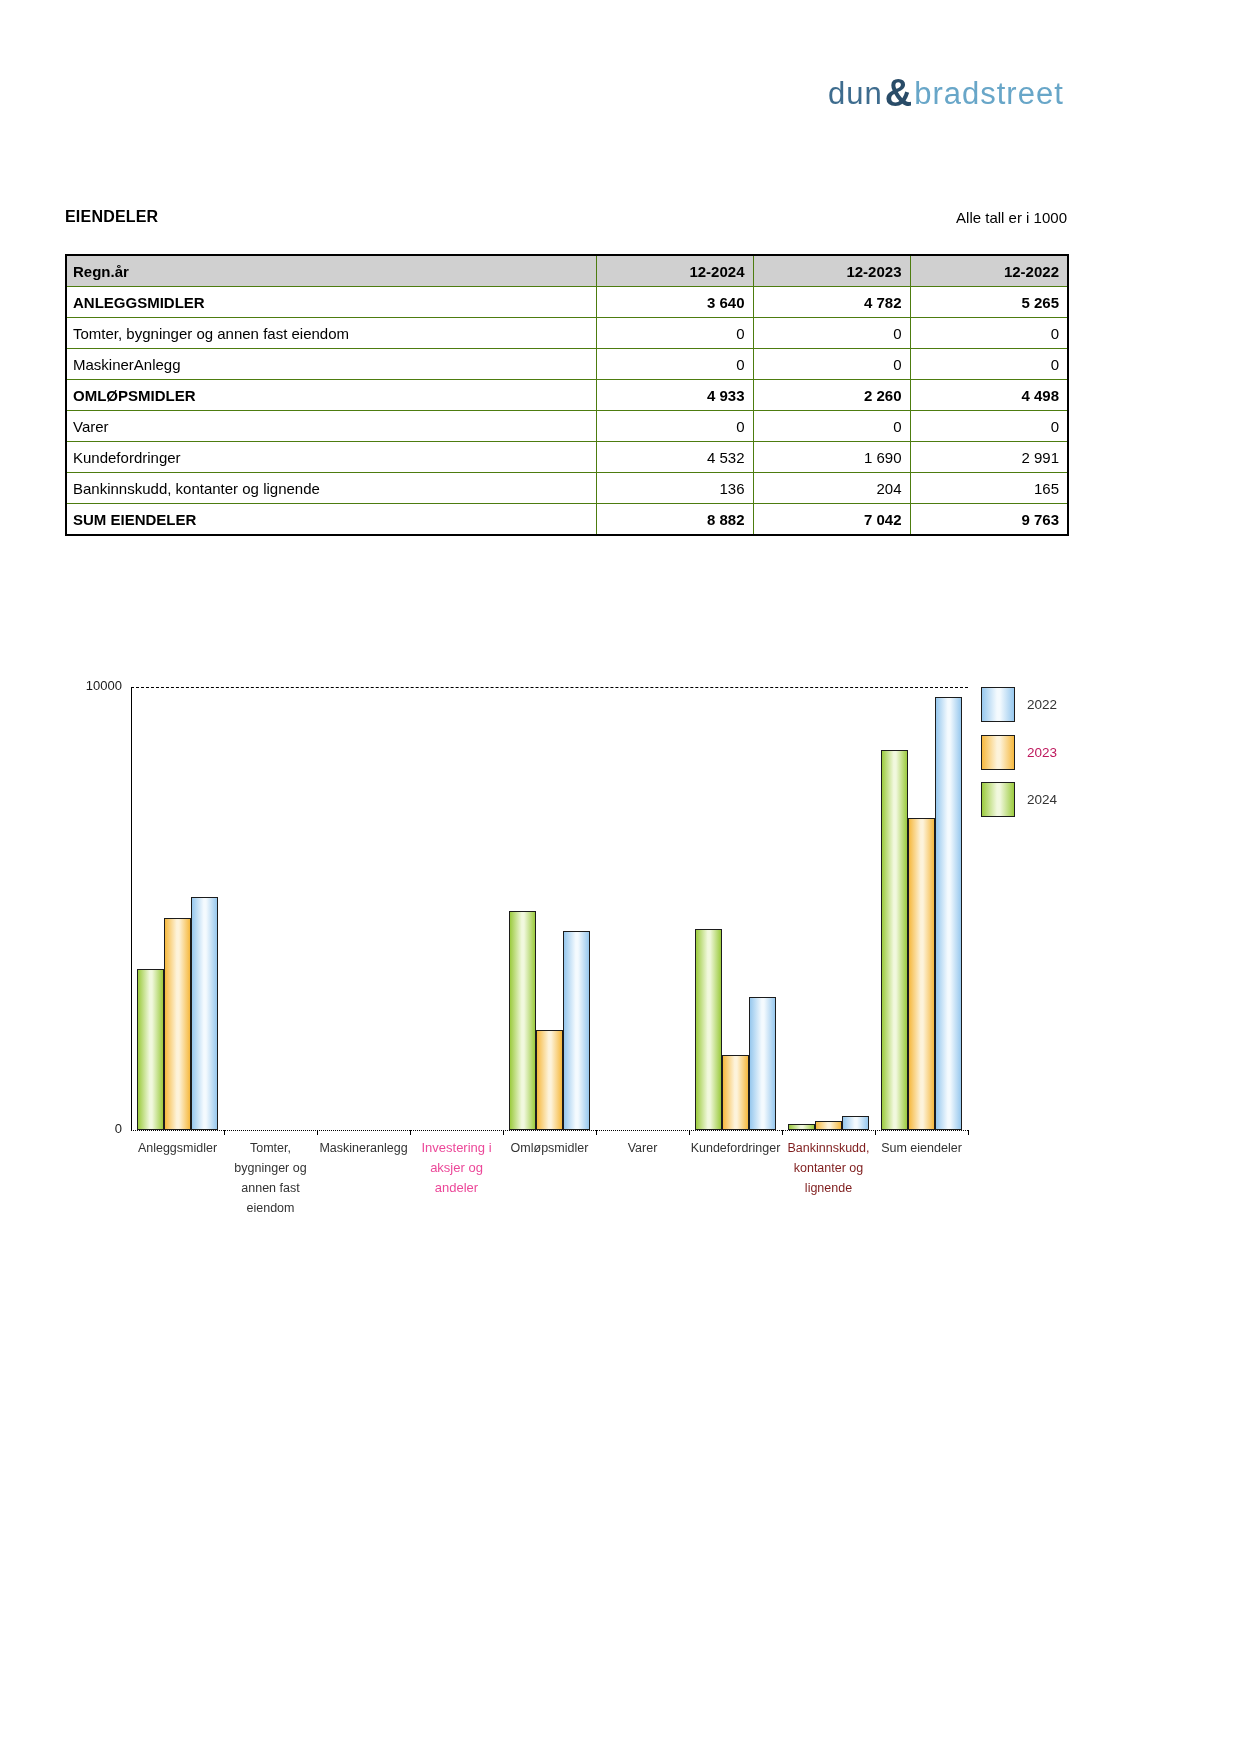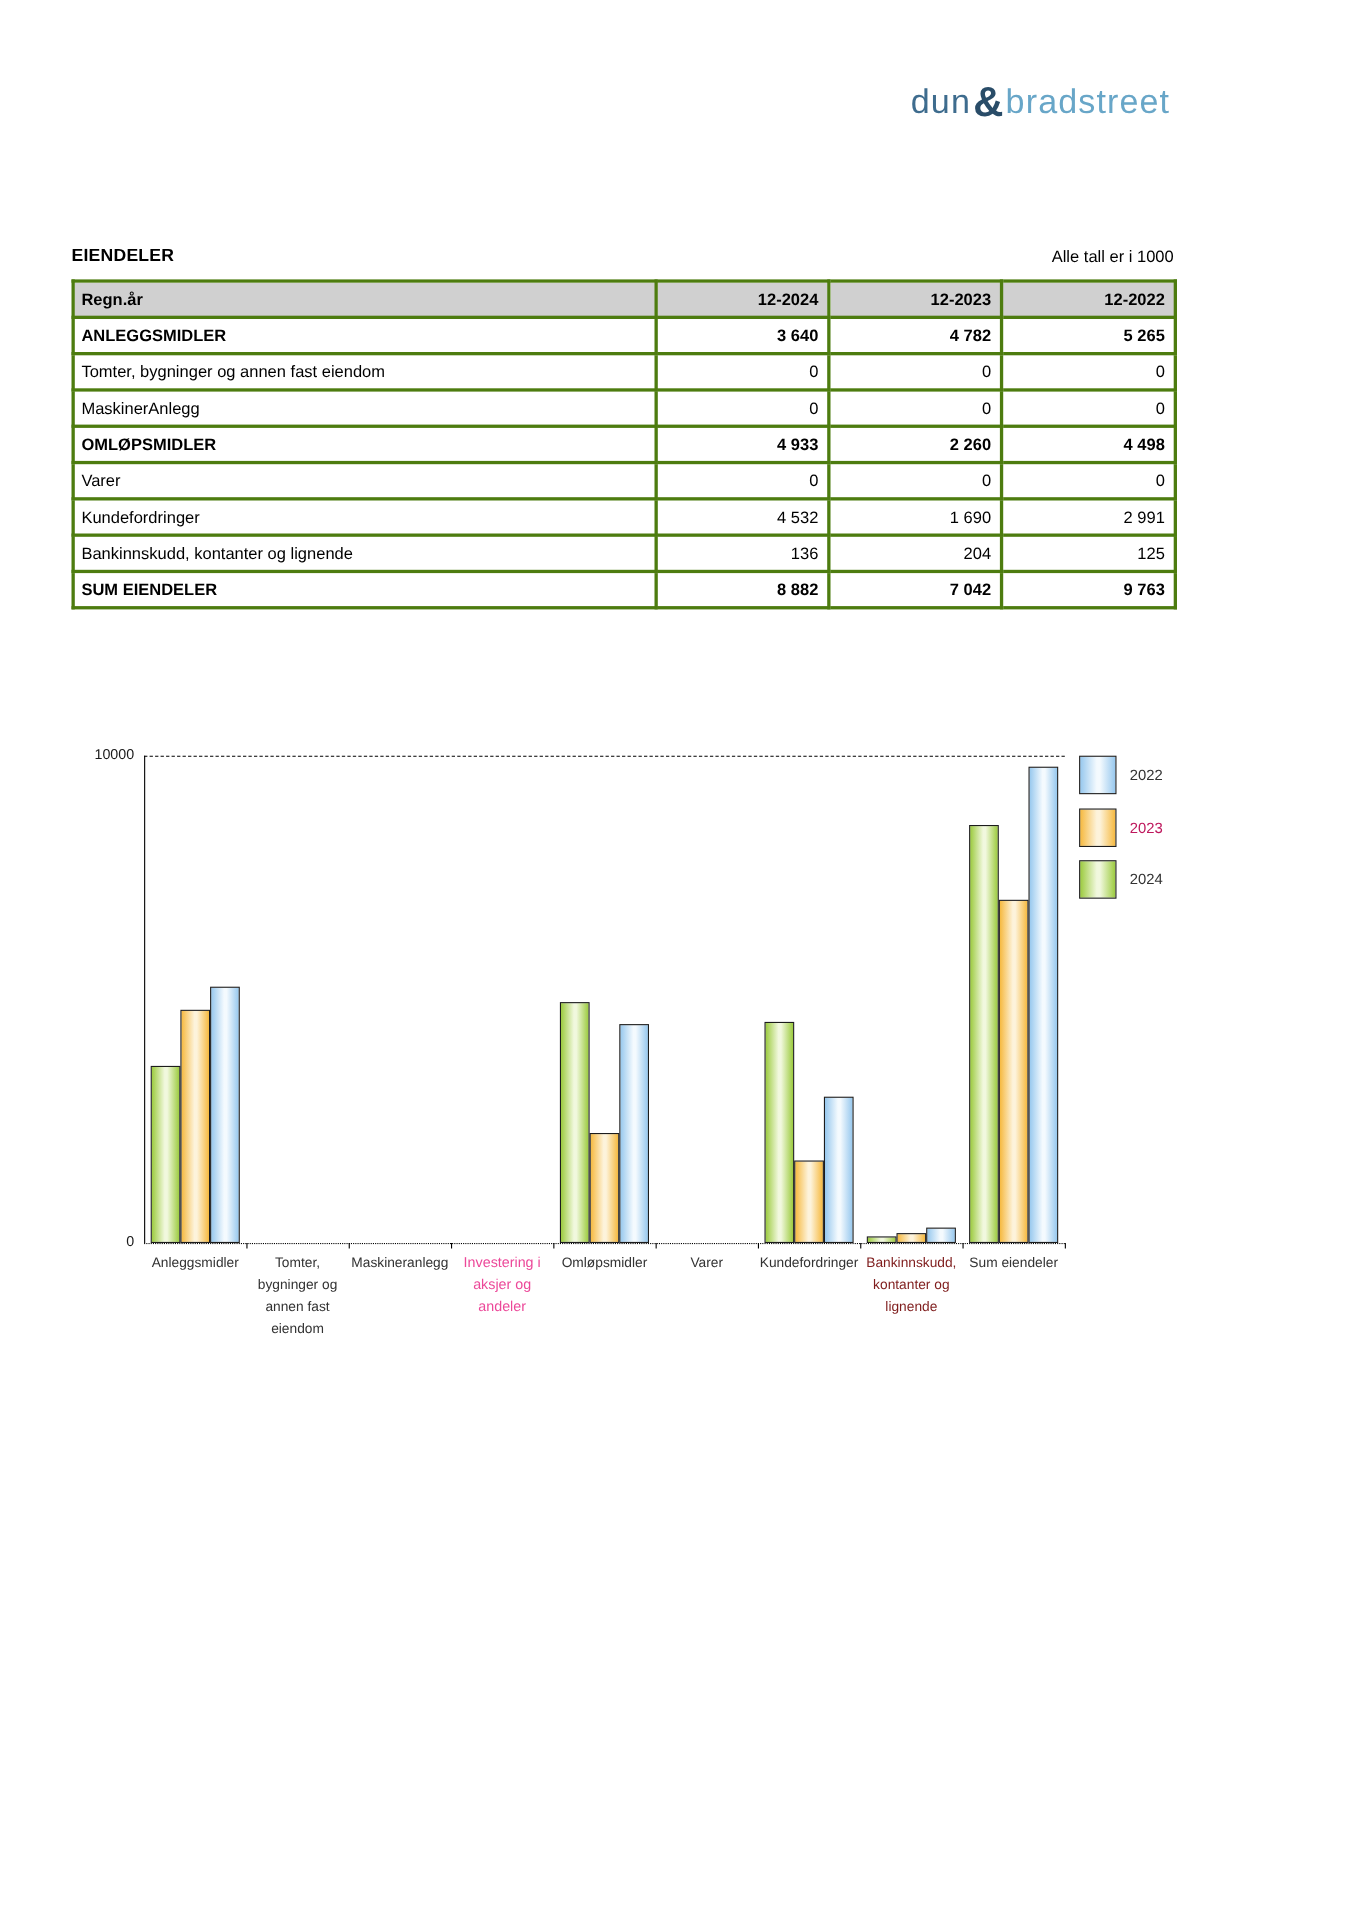--- a/index.html
+++ b/index.html
@@ -6,26 +6,26 @@
   .page{
     position:relative;width:1241px;height:1754px;background:#fff;
     font-family:"Liberation Sans", sans-serif;color:#000;overflow:hidden;
   }
   
   .logo{position:absolute;left:828px;top:72px;display:flex;align-items:baseline;line-height:1;}
   .logo-dun{font-size:31px;color:#3E6C8E;letter-spacing:1px;}
   .logo-amp{font-size:38px;color:#294C68;margin:0 2px;position:relative;top:2px;font-weight:bold;}
   .logo-brad{font-size:31px;color:#68A6C8;letter-spacing:1px;}
   
-  .heading-row{position:absolute;left:65px;top:224px;width:1002px;display:flex;justify-content:space-between;align-items:flex-end;}
+  .heading-row{position:absolute;left:65px;top:208px;width:1002px;display:flex;justify-content:space-between;align-items:flex-end;}
   .page-title{font-size:16px;font-weight:bold;letter-spacing:.2px;}
   .units-note{font-size:15px;}
   
   .fin-table{position:absolute;left:65px;top:254px;width:1002px;border-collapse:collapse;border:2px solid #000;font-size:15px;table-layout:fixed;}
-  .fin-table th,.fin-table td{border:3px solid #4d7c0f;height:30px;padding:0 8px 0 6px;overflow:hidden;vertical-align:middle;}
+  .fin-table th,.fin-table td{border:1px solid #4d7c0f;height:30px;padding:0 8px 0 6px;overflow:hidden;vertical-align:middle;}
   .fin-table thead th{background:#d0d0d0;font-weight:bold;}
   .fin-table .label{text-align:left;}
   .fin-table .num{text-align:right;}
   .fin-table tr.bold-row td{font-weight:bold;}
   
   .chart{position:absolute;left:60px;top:640px;width:1140px;height:620px;}
   .chart *{box-sizing:border-box;}
   .cat-label-line{white-space:nowrap;}
   
   .footer{position:absolute;left:65px;top:1682px;width:995px;text-align:right;font-size:15px;color:#1a1a1a;}
@@ -95,21 +95,21 @@
         <tr>
           <td class="label">Kundefordringer</td>
           <td class="num">4 532</td>
           <td class="num">1 690</td>
           <td class="num">2 991</td>
         </tr>
         <tr>
           <td class="label">Bankinnskudd, kontanter og lignende</td>
           <td class="num">136</td>
           <td class="num">204</td>
-          <td class="num">125</td>
+          <td class="num">165</td>
         </tr>
         <tr class="bold-row">
           <td class="label">SUM EIENDELER</td>
           <td class="num">8 882</td>
           <td class="num">7 042</td>
           <td class="num">9 763</td>
         </tr>
       </tbody>
   </table>
 

